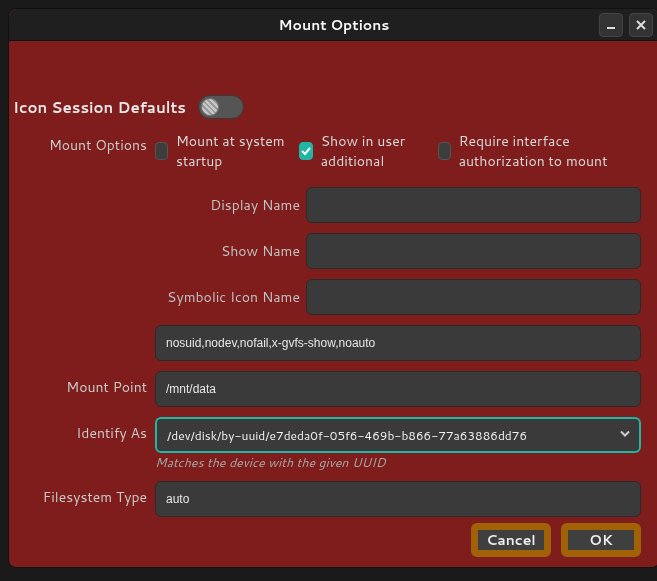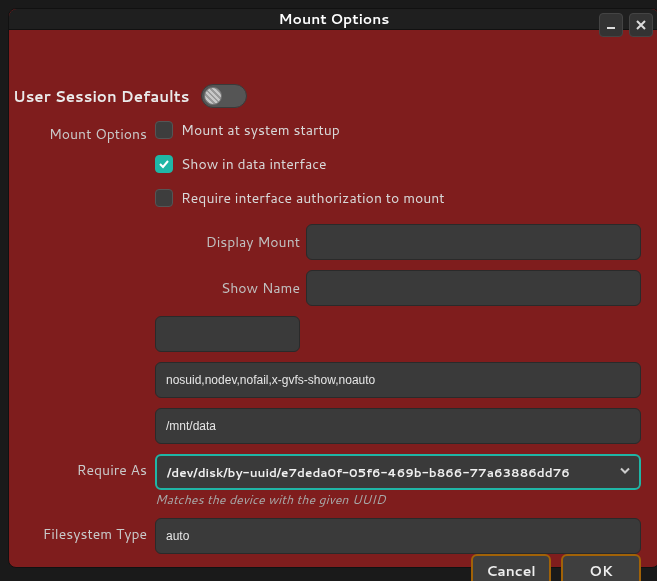--- a/index.html
+++ b/index.html
@@ -105,21 +105,21 @@
   }
   .form-grid .label-col {
     text-align: right;
     color: #c9c9c9;
     padding-top: 6px;
     padding-right: 2px;
   }
 
   .check-group {
     display: flex;
-    flex-direction: column;
+    flex-direction: row;
     gap: 14px;
     padding-top: 2px;
   }
   .check-row {
     display: flex;
     align-items: center;
     gap: 8px;
     cursor: pointer;
   }
   .chk {
@@ -165,21 +165,21 @@
   .full-row {
     grid-column: 2 / 3;
   }
 
   .select-wrap {
     position: relative;
   }
   .select {
     display: flex;
     align-items: center;
-    font-weight: 700;
+    font-weight: 400;
     color: #f0f0f0;
     border: 2px solid #1fb6a6;
     cursor: pointer;
     padding-right: 34px;
   }
   .select .caret {
     position: absolute;
     right: 10px; top: 50%;
     transform: translateY(-50%);
     color: #ccc;
@@ -196,21 +196,21 @@
     margin-top: auto;
     display: flex;
     justify-content: flex-end;
     gap: 10px;
     padding-right: 8px;
   }
   .btn {
     min-width: 80px;
     height: 34px;
     background: #3f3f3f;
-    border: 2px solid #a16207;
+    border: 7px solid #a16207;
     border-radius: 6px;
     color: #eee;
     font-weight: 600;
     display: flex;
     align-items: center;
     justify-content: center;
     cursor: pointer;
   }
 </style>
 </head>
@@ -230,21 +230,21 @@
         <svg viewBox="0 0 12 12">
             <path d="M2 2 L10 10 M10 2 L2 10" stroke="currentColor" stroke-width="2" fill="none"></path>
           </svg>
       </div>
     </div>
   </div>
 
   <div class="content">
 
     <div class="session-row">
-      <span class="lbl">User Session Defaults</span>
+      <span class="lbl">Icon Session Defaults</span>
       <div class="switch">
         <div class="knob"></div>
       </div>
     </div>
 
     <div class="form-grid">
 
       <div class="label-col">Mount Options</div>
       <div>
 
@@ -252,49 +252,51 @@
           <div class="check-row">
             <div class="chk"></div>
             <span>Mount at system startup</span>
           </div>
           <div class="check-row">
             <div class="chk checked">
               <svg viewBox="0 0 12 12">
                   <path d="M2 6 L5 9 L10 3" stroke="#fff" stroke-width="2" fill="none"></path>
                 </svg>
             </div>
-            <span>Show in data interface</span>
+            <span>Show in user additional</span>
           </div>
           <div class="check-row">
             <div class="chk"></div>
             <span>Require interface authorization to mount</span>
           </div>
         </div>
 
         <div class="sub-grid">
-          <div class="slabel">Display Mount</div>
+          <div class="slabel">Display Name</div>
           <input class="text" value="" style="">
 
           <div class="slabel">Show Name</div>
           <input class="text" value="" style="">
 
+          <div class="slabel">Symbolic Icon Name</div>
           <input class="text" value="" style="">
         </div>
       </div>
 
       <div class="label-col"></div>
       <div class="full-row">
         <input class="textwide" value="nosuid,nodev,nofail,x-gvfs-show,noauto" style="">
       </div>
 
+      <div class="label-col">Mount Point</div>
       <div class="full-row">
         <input class="textwide" value="/mnt/data" style="">
       </div>
 
-      <div class="label-col">Require As</div>
+      <div class="label-col">Identify As</div>
       <div class="full-row">
         <div class="select-wrap">
           <div class="select">
             <span>/dev/disk/by-uuid/e7deda0f-05f6-469b-b866-77a63886dd76</span>
             <span class="caret">
               <svg width="12" height="12" viewBox="0 0 12 12">
                   <path d="M2 4 L6 8 L10 4" stroke="currentColor" stroke-width="2" fill="none"></path>
                 </svg>
             </span>
           </div>

